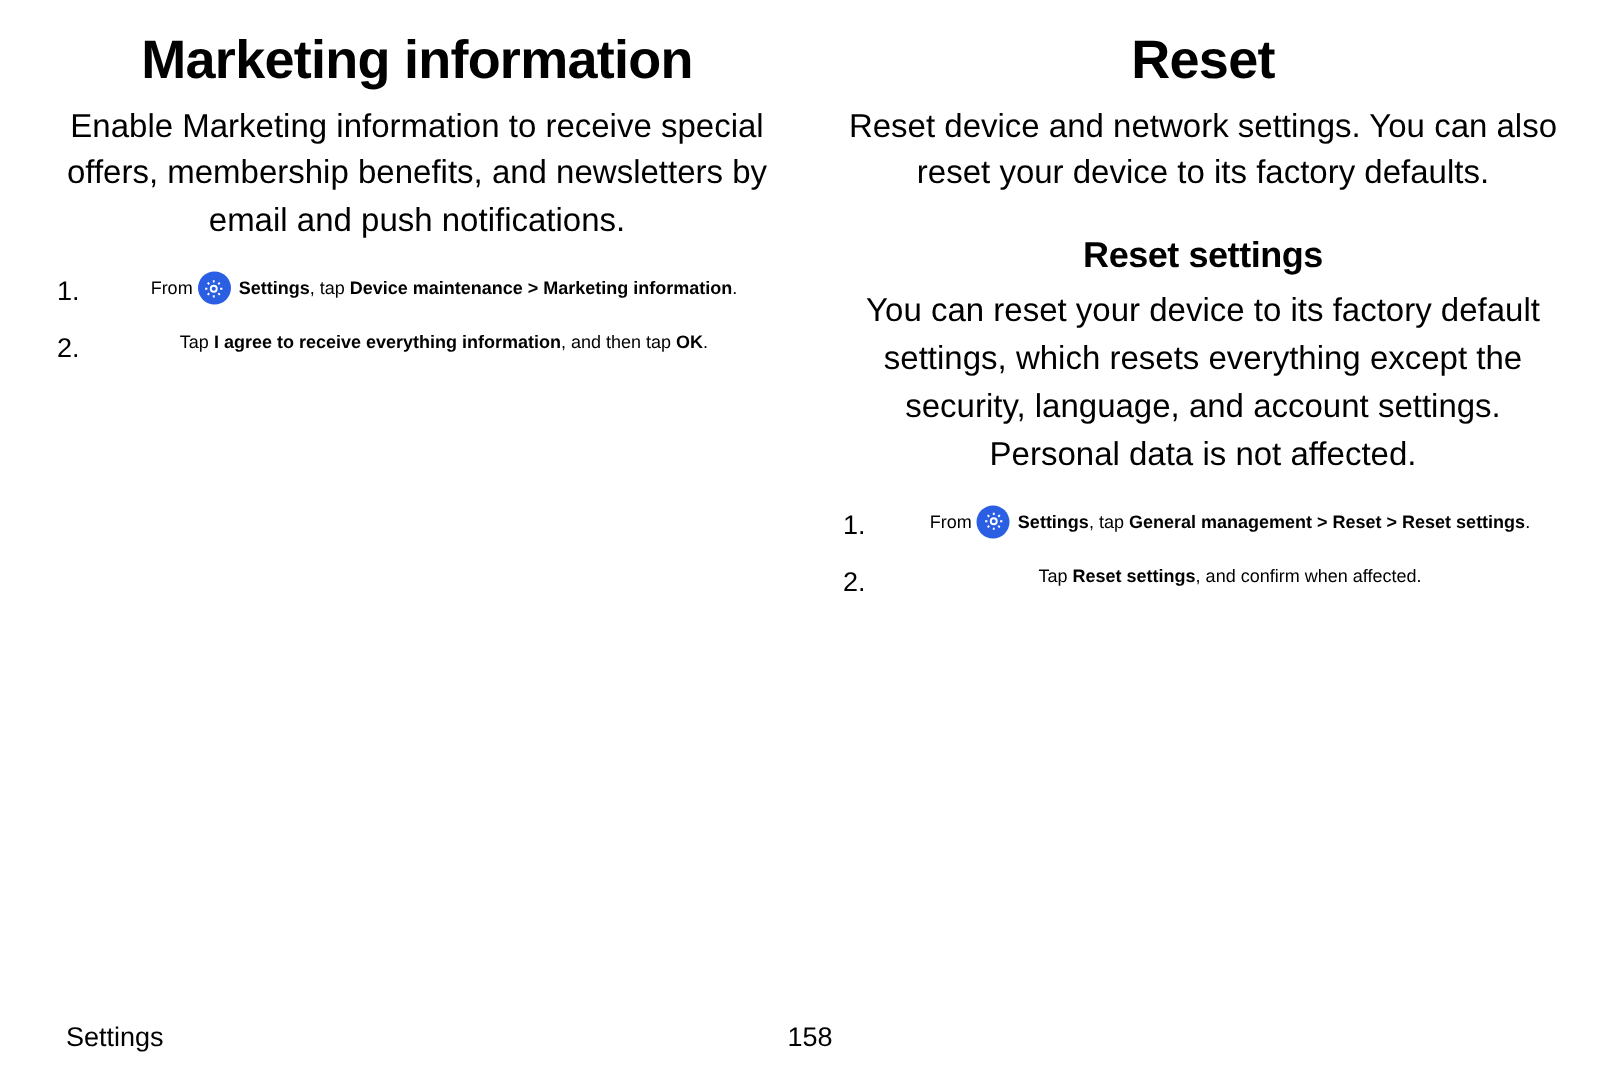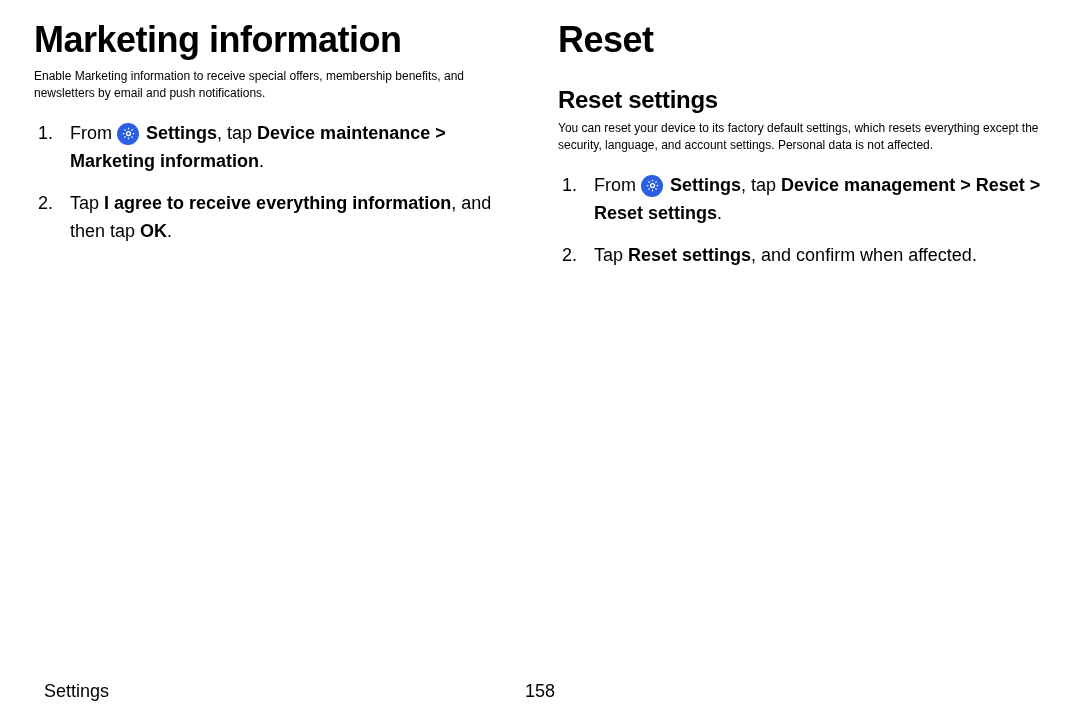--- a/index.html
+++ b/index.html
@@ -12,49 +12,50 @@
     position: relative;
     padding: 20px 34px 0 34px;
   }
   .columns {
     display: flex;
     gap: 36px;
   }
   .col {
     flex: 1;
     min-width: 0;
+    text-align: center;
   }
   h1 {
     font-size: 36px;
     font-weight: 700;
     letter-spacing: -0.5px;
     margin-bottom: 8px;
     line-height: 1.1;
   }
   h2 {
     font-size: 24px;
     font-weight: 700;
     letter-spacing: -0.3px;
     margin-top: 26px;
     margin-bottom: 6px;
   }
   p.body {
-    font-size: 12px;
+    font-size: 22px;
     line-height: 1.45;
     margin-bottom: 18px;
   }
   ol {
     list-style: none;
     counter-reset: step;
   }
   ol > li {
     counter-increment: step;
     position: relative;
     padding-left: 36px;
-    font-size: 18px;
+    font-size: 12px;
     line-height: 1.55;
     margin-bottom: 14px;
   }
   ol > li::before {
     content: counter(step) ".";
     position: absolute;
     left: 4px;
     top: 0;
     font-size: 18px;
   }
@@ -110,32 +111,33 @@
         <span class="bold">Settings</span><span>, tap </span><span class="bold">Device maintenance</span><span class="bold"> &gt; </span><span class="bold">Marketing information</span><span>.</span>
       </li>
       <li>
         <span>Tap </span><span class="bold">I agree to receive everything information</span><span>, and then tap </span><span class="bold">OK</span><span>.</span>
       </li>
     </ol>
   </div>
 
   <div class="col">
     <h1>Reset</h1>
+    <p class="body">Reset device and network settings. You can also reset your device to its factory defaults.</p>
     <h2>Reset settings</h2>
     <p class="body">You can reset your device to its factory default settings, which resets everything except the security, language, and account settings. Personal data is not affected.</p>
     <ol>
       <li>
         <span>From</span>
         <span class="settings-icon">
           <svg viewBox="0 0 24 24" fill="none" stroke="#fff" stroke-width="2">
             <circle cx="12" cy="12" r="3.2"></circle>
             <path d="M12 2.8v2.4M12 18.8v2.4M21.2 12h-2.4M5.2 12H2.8M18.5 5.5l-1.7 1.7M7.2 16.8l-1.7 1.7M18.5 18.5l-1.7-1.7M7.2 7.2 5.5 5.5"></path>
           </svg>
         </span>
-        <span class="bold">Settings</span><span>, tap </span><span class="bold">Device management</span><span class="bold"> &gt; </span><span class="bold">Reset</span><span class="bold"> &gt; </span><span class="bold">Reset settings</span><span>.</span>
+        <span class="bold">Settings</span><span>, tap </span><span class="bold">General management</span><span class="bold"> &gt; </span><span class="bold">Reset</span><span class="bold"> &gt; </span><span class="bold">Reset settings</span><span>.</span>
       </li>
       <li>
         <span>Tap </span><span class="bold">Reset settings</span><span>, and confirm when affected.</span>
       </li>
     </ol>
   </div>
 
 </div>
 
 <div class="footer">

